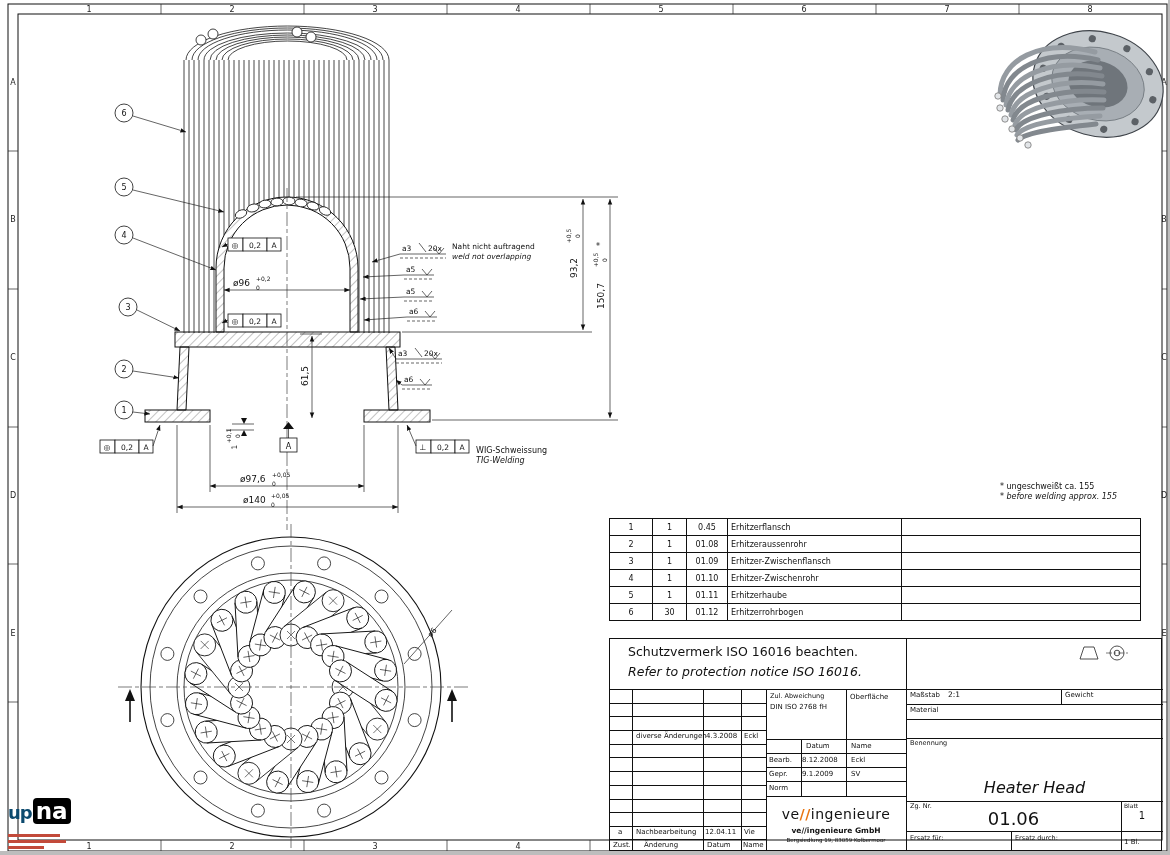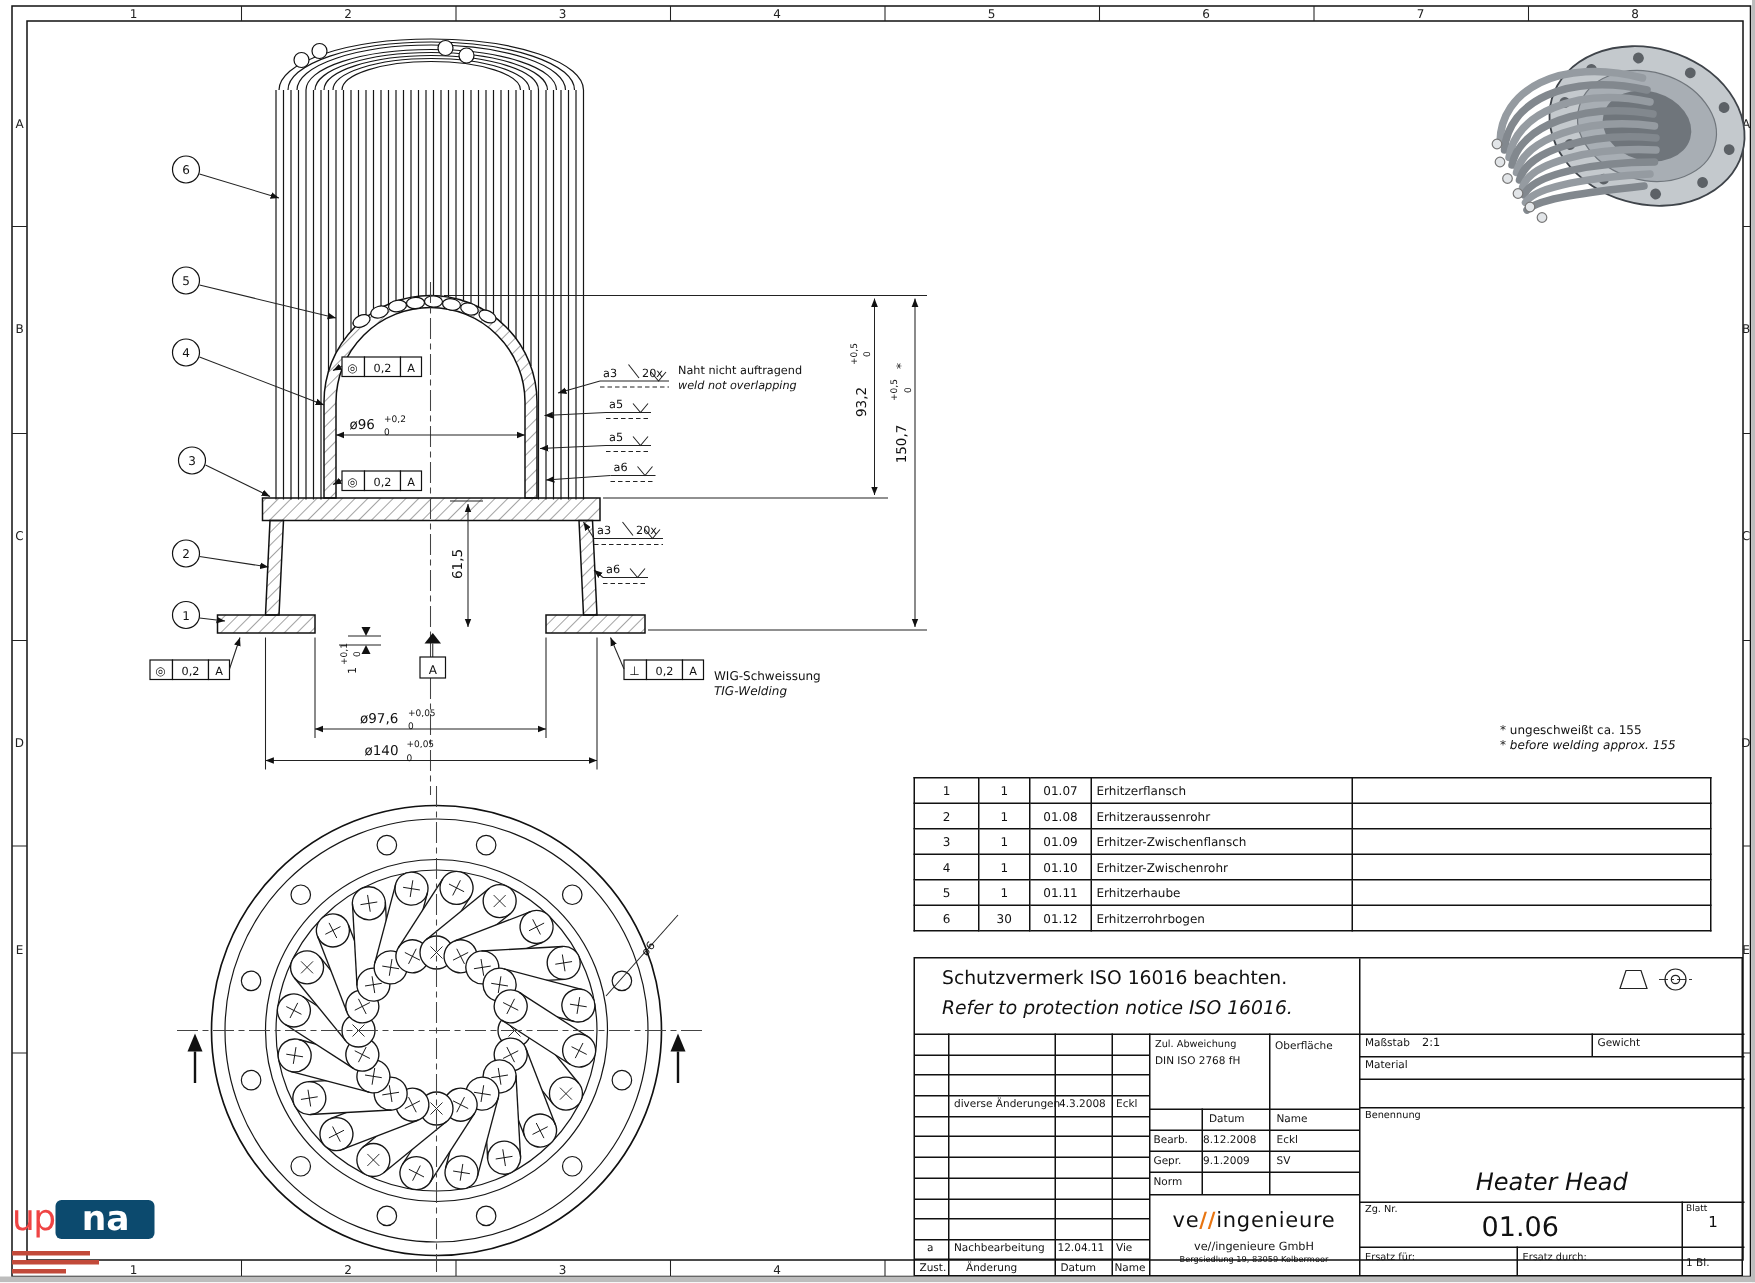--- a/index.html
+++ b/index.html
@@ -22,22 +22,22 @@
   .frame{fill:#fff;stroke:#111;stroke-width:.8;}
   .tb{position:absolute;left:609px;top:638px;width:553px;height:213px;border:1.5px solid #111;box-sizing:border-box;background:transparent;z-index:3;}
   .vl{position:absolute;width:1px;background:#111;}
   .hl{position:absolute;height:1px;background:#111;}
   .txt{position:absolute;white-space:nowrap;color:#111;line-height:1.15;}
   .pt{position:absolute;left:609px;top:518px;border-collapse:collapse;table-layout:fixed;z-index:3;background:transparent;}
   .pt th,.pt td{border:1px solid #111;font-size:8px;padding:0 3px;height:16px;overflow:hidden;white-space:nowrap;}
   .pt th{font-weight:bold;height:21px;text-align:center;}
   .c{text-align:center;}
   .wm{position:absolute;left:8px;top:798px;z-index:6;}
-  .wm-up{color:#ef4444;font-size:24px;font-weight:normal;letter-spacing:-1px;}
-  .wm-na{background:#0c4a6e;color:#fff;font-size:23px;font-weight:bold;padding:0 17px;border-radius:4px;margin-left:1px;}
+  .wm-up{color:#0c4a6e;font-size:18px;font-weight:bold;letter-spacing:-1px;}
+  .wm-na{background:#000000;color:#fff;font-size:23px;font-weight:bold;padding:0 3px;border-radius:4px;margin-left:1px;}
   .rl{position:absolute;height:2.5px;background:#c24a3a;z-index:6;}
   .edge-b{position:absolute;left:0;top:851px;width:1170px;height:4px;background:#bdbdbd;z-index:7;}
   .edge-r{position:absolute;left:1168px;top:0;width:2px;height:855px;background:#bdbdbd;z-index:7;}
 </style>
 </head>
 <body>
 
 <div class="stage">
 
 <svg width="1170" height="855" viewBox="0 0 1170 855">
@@ -382,21 +382,21 @@
         <col style="width:43px">
         <col style="width:34px">
         <col style="width:41px">
         <col style="width:174px">
         <col style="width:239px">
       </colgroup>
   <tbody>
   <tr>
     <td class="c">1</td>
     <td class="c">1</td>
-    <td class="c">01.07</td>
+    <td class="c">0.45</td>
     <td>Erhitzerflansch</td>
     <td></td>
   </tr>
   <tr>
     <td class="c">2</td>
     <td class="c">1</td>
     <td class="c">01.08</td>
     <td>Erhitzeraussenrohr</td>
     <td></td>
   </tr>
@@ -490,21 +490,21 @@
   <div class="txt" style="left:241px;top:103px;font-size:7px">Name</div>
   <div class="txt" style="left:159px;top:117px;font-size:7px">Bearb.</div>
   <div class="txt" style="left:192px;top:117px;font-size:7px">8.12.2008</div>
   <div class="txt" style="left:241px;top:117px;font-size:7px">Eckl</div>
   <div class="txt" style="left:159px;top:131px;font-size:7px">Gepr.</div>
   <div class="txt" style="left:192px;top:131px;font-size:7px">9.1.2009</div>
   <div class="txt" style="left:241px;top:131px;font-size:7px">SV</div>
   <div class="txt" style="left:159px;top:145px;font-size:7px">Norm</div>
 
   <div class="txt" style="left:156px;top:167px;width:140px;text-align:center;font-size:14px;letter-spacing:.5px"><span>ve</span><span style="color:#e87511;font-weight:bold">//</span><span>ingenieure</span></div>
-  <div class="txt" style="left:156px;top:188px;width:140px;text-align:center;font-size:7.5px;font-weight:normal">ve//ingenieure GmbH</div>
+  <div class="txt" style="left:156px;top:188px;width:140px;text-align:center;font-size:7.5px;font-weight:bold">ve//ingenieure GmbH</div>
   <div class="txt" style="left:156px;top:198px;width:140px;text-align:center;font-size:5.5px">Bergsiedlung 19, 83059 Kolbermoor</div>
 
   <div class="txt" style="left:300px;top:52px;font-size:7px">Maßstab</div>
   <div class="txt" style="left:338px;top:52px;font-size:7.5px">2:1</div>
   <div class="txt" style="left:455px;top:52px;font-size:7px">Gewicht</div>
   <div class="txt" style="left:300px;top:67px;font-size:7px">Material</div>
   <div class="txt" style="left:300px;top:101px;font-size:6.5px">Benennung</div>
   <div class="txt" style="left:296px;top:140px;width:257px;text-align:center;font-size:16px;font-style:italic">Heater Head</div>
   <div class="txt" style="left:300px;top:164px;font-size:6.5px">Zg. Nr.</div>
   <div class="txt" style="left:296px;top:170px;width:215px;text-align:center;font-size:18px">01.06</div>

